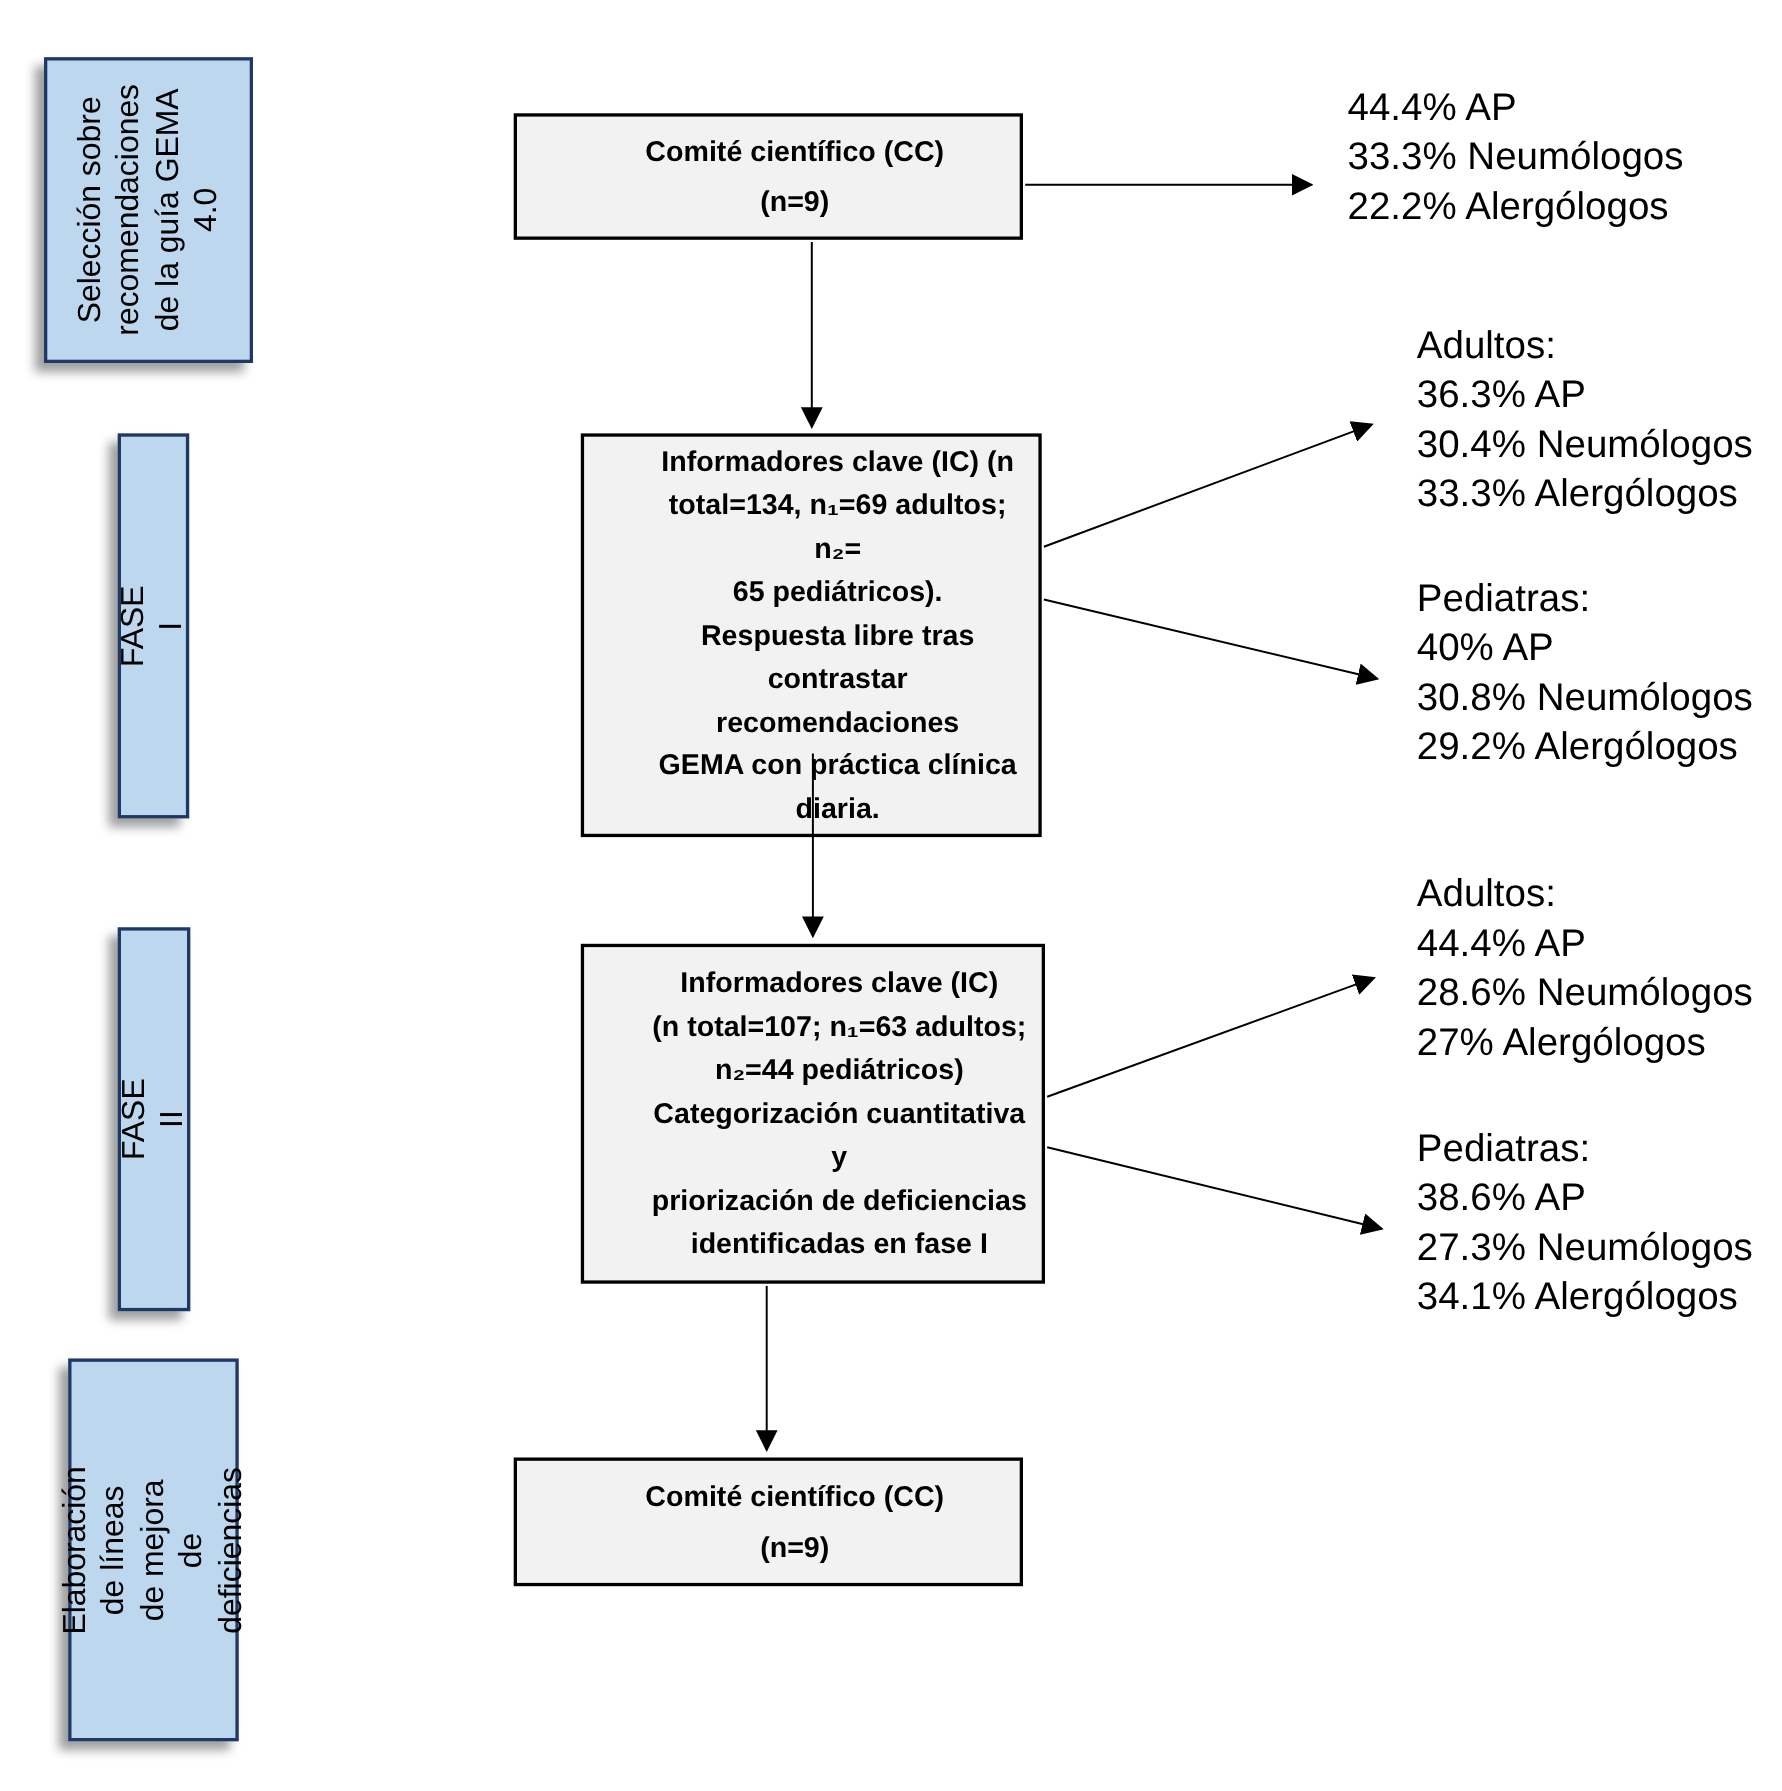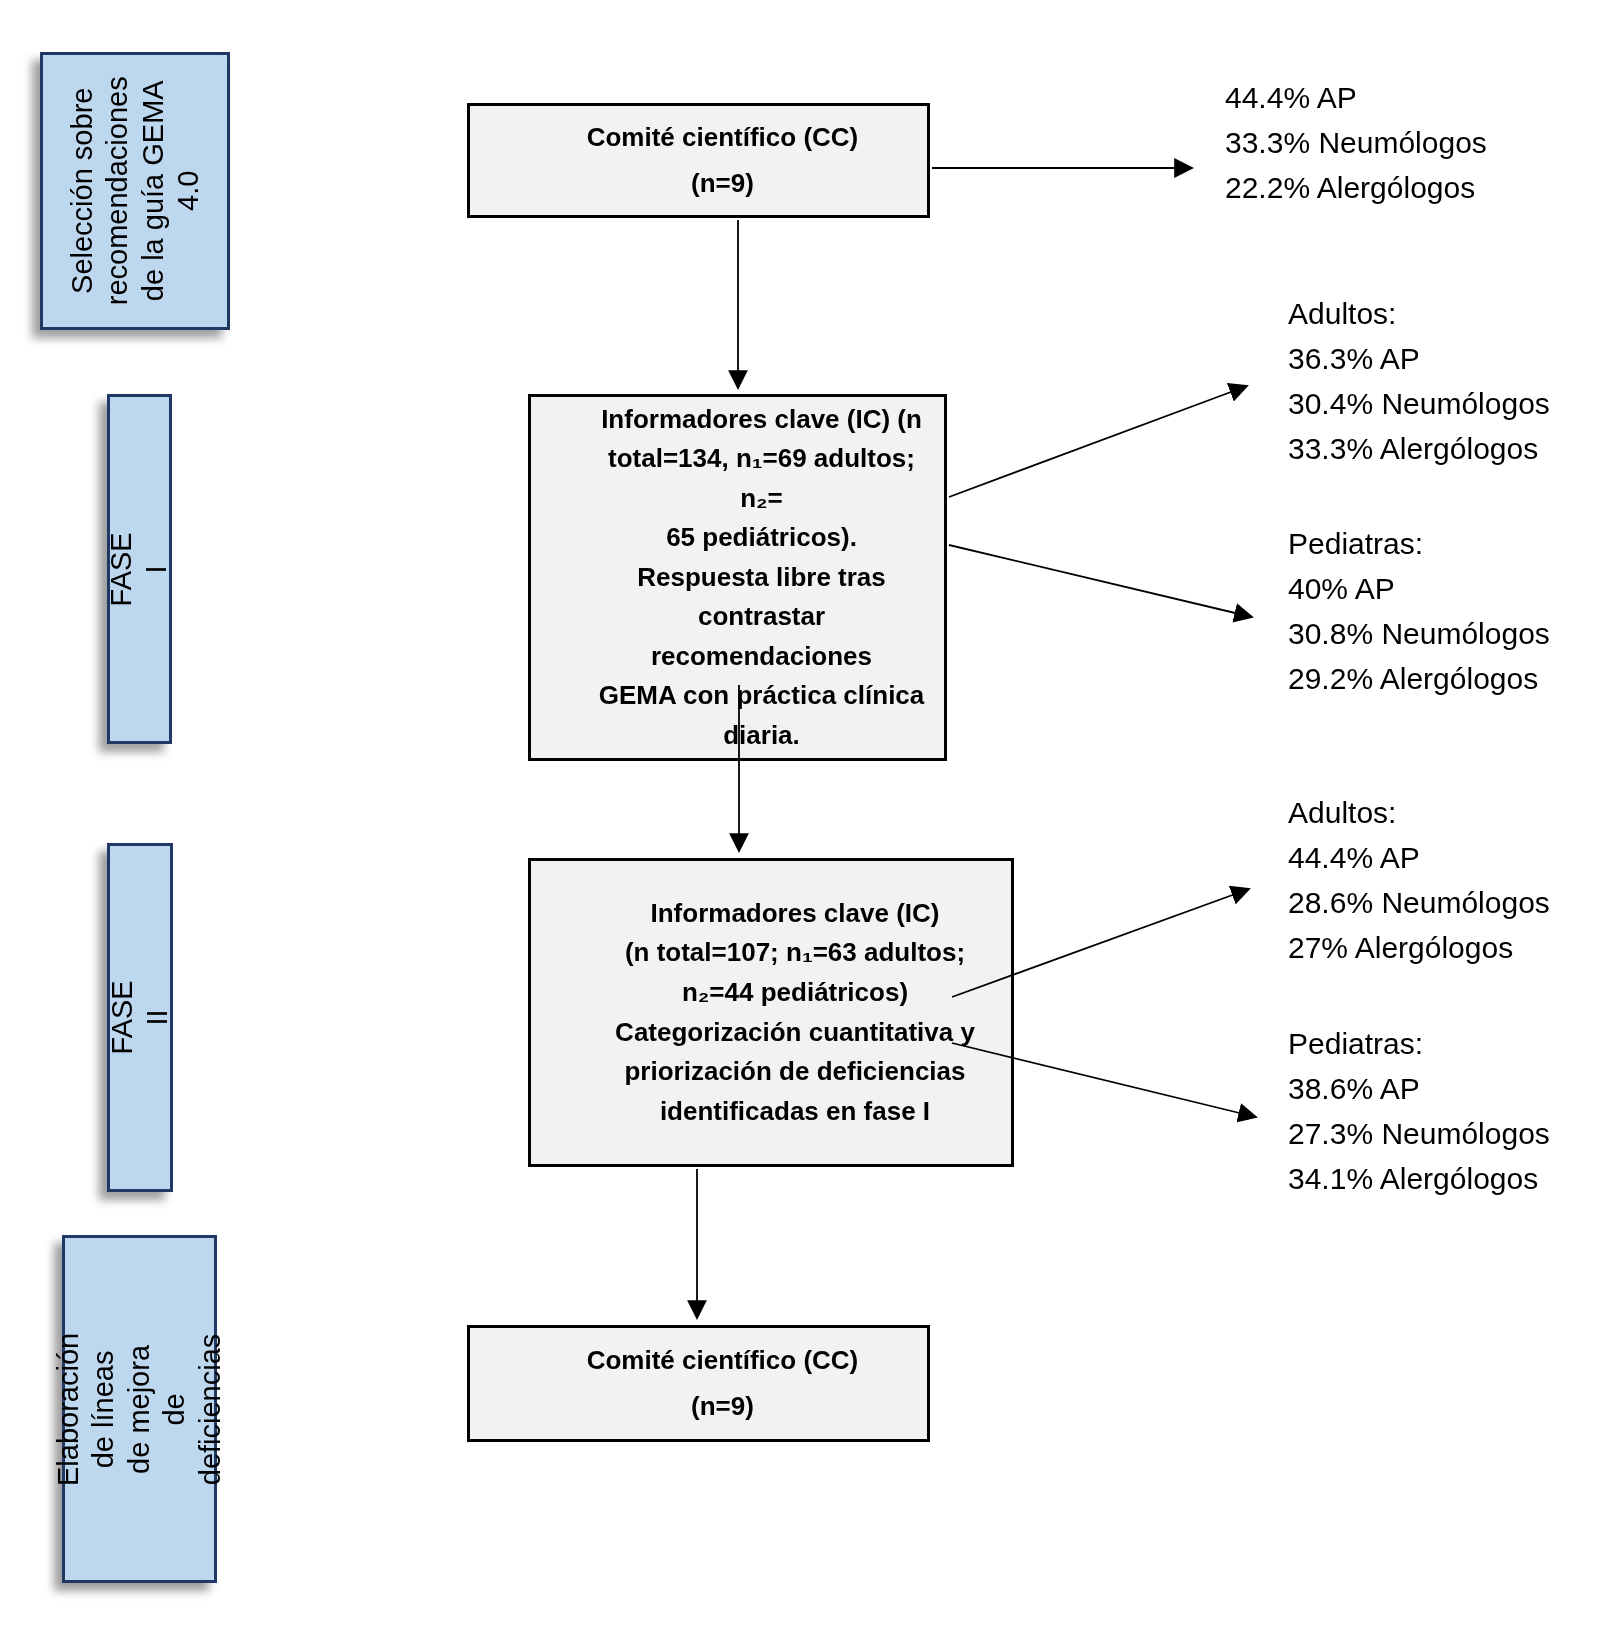--- a/index.html
+++ b/index.html
@@ -50,29 +50,29 @@
   }
   .node .ntext {
     white-space: pre-line;
     font-weight: bold;
     font-size: 26px;
     line-height: 1.52;
     padding: 2px 8px;
   }
   #node-1 { left: 467px; top: 103px;  width: 463px; height: 115px; }
   #node-2 { left: 528px; top: 394px;  width: 419px; height: 367px; }
-  #node-3 { left: 528px; top: 858px;  width: 486px; height: 309px; }
+  #node-3 { left: 528px; top: 858px;  width: 422px; height: 309px; }
   #node-4 { left: 467px; top: 1325px; width: 463px; height: 117px; }
   #node-1 .ntext, #node-4 .ntext { line-height: 1.75; }
 
   
   .annot {
     position: absolute;
     white-space: pre-line;
-    font-size: 30px;
+    font-size: 35px;
     line-height: 45px;
     color: #000000;
   }
   #annot-1 { left: 1225px; top: 75px; }
   #annot-2 { left: 1288px; top: 291px; }
   #annot-3 { left: 1288px; top: 521px; }
   #annot-4 { left: 1288px; top: 790px; }
   #annot-5 { left: 1288px; top: 1021px; }
 
   

